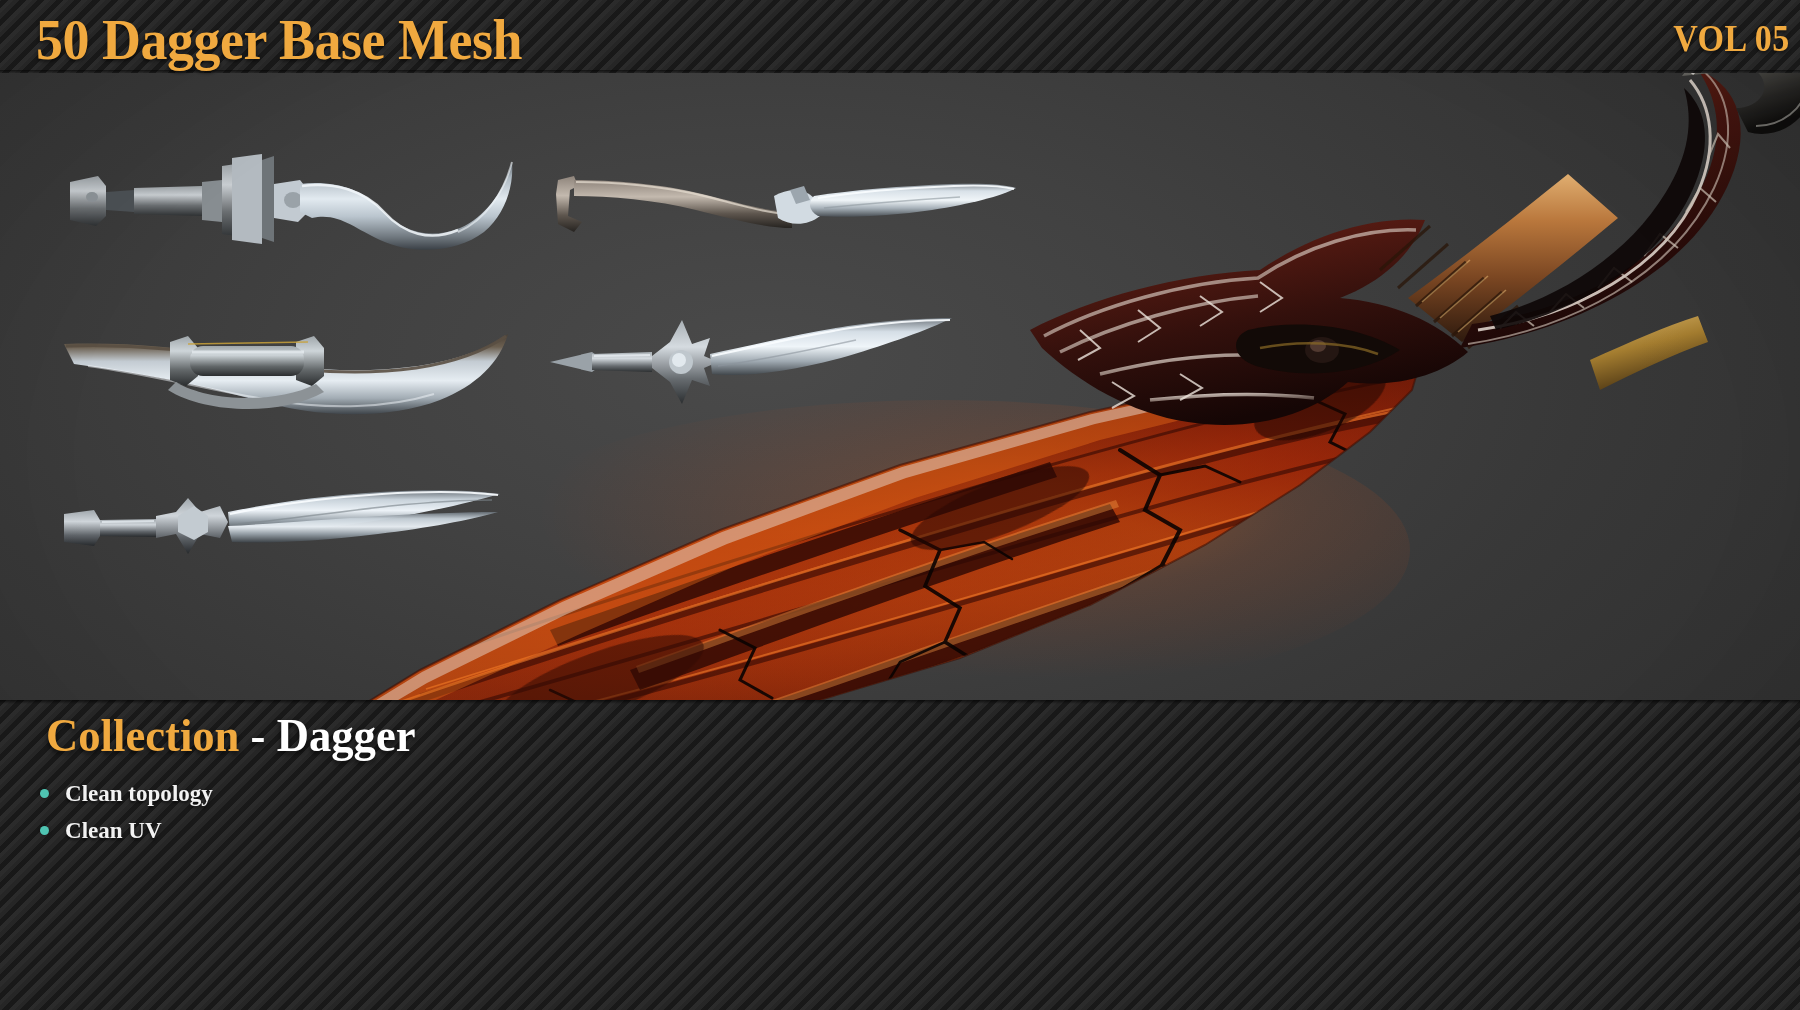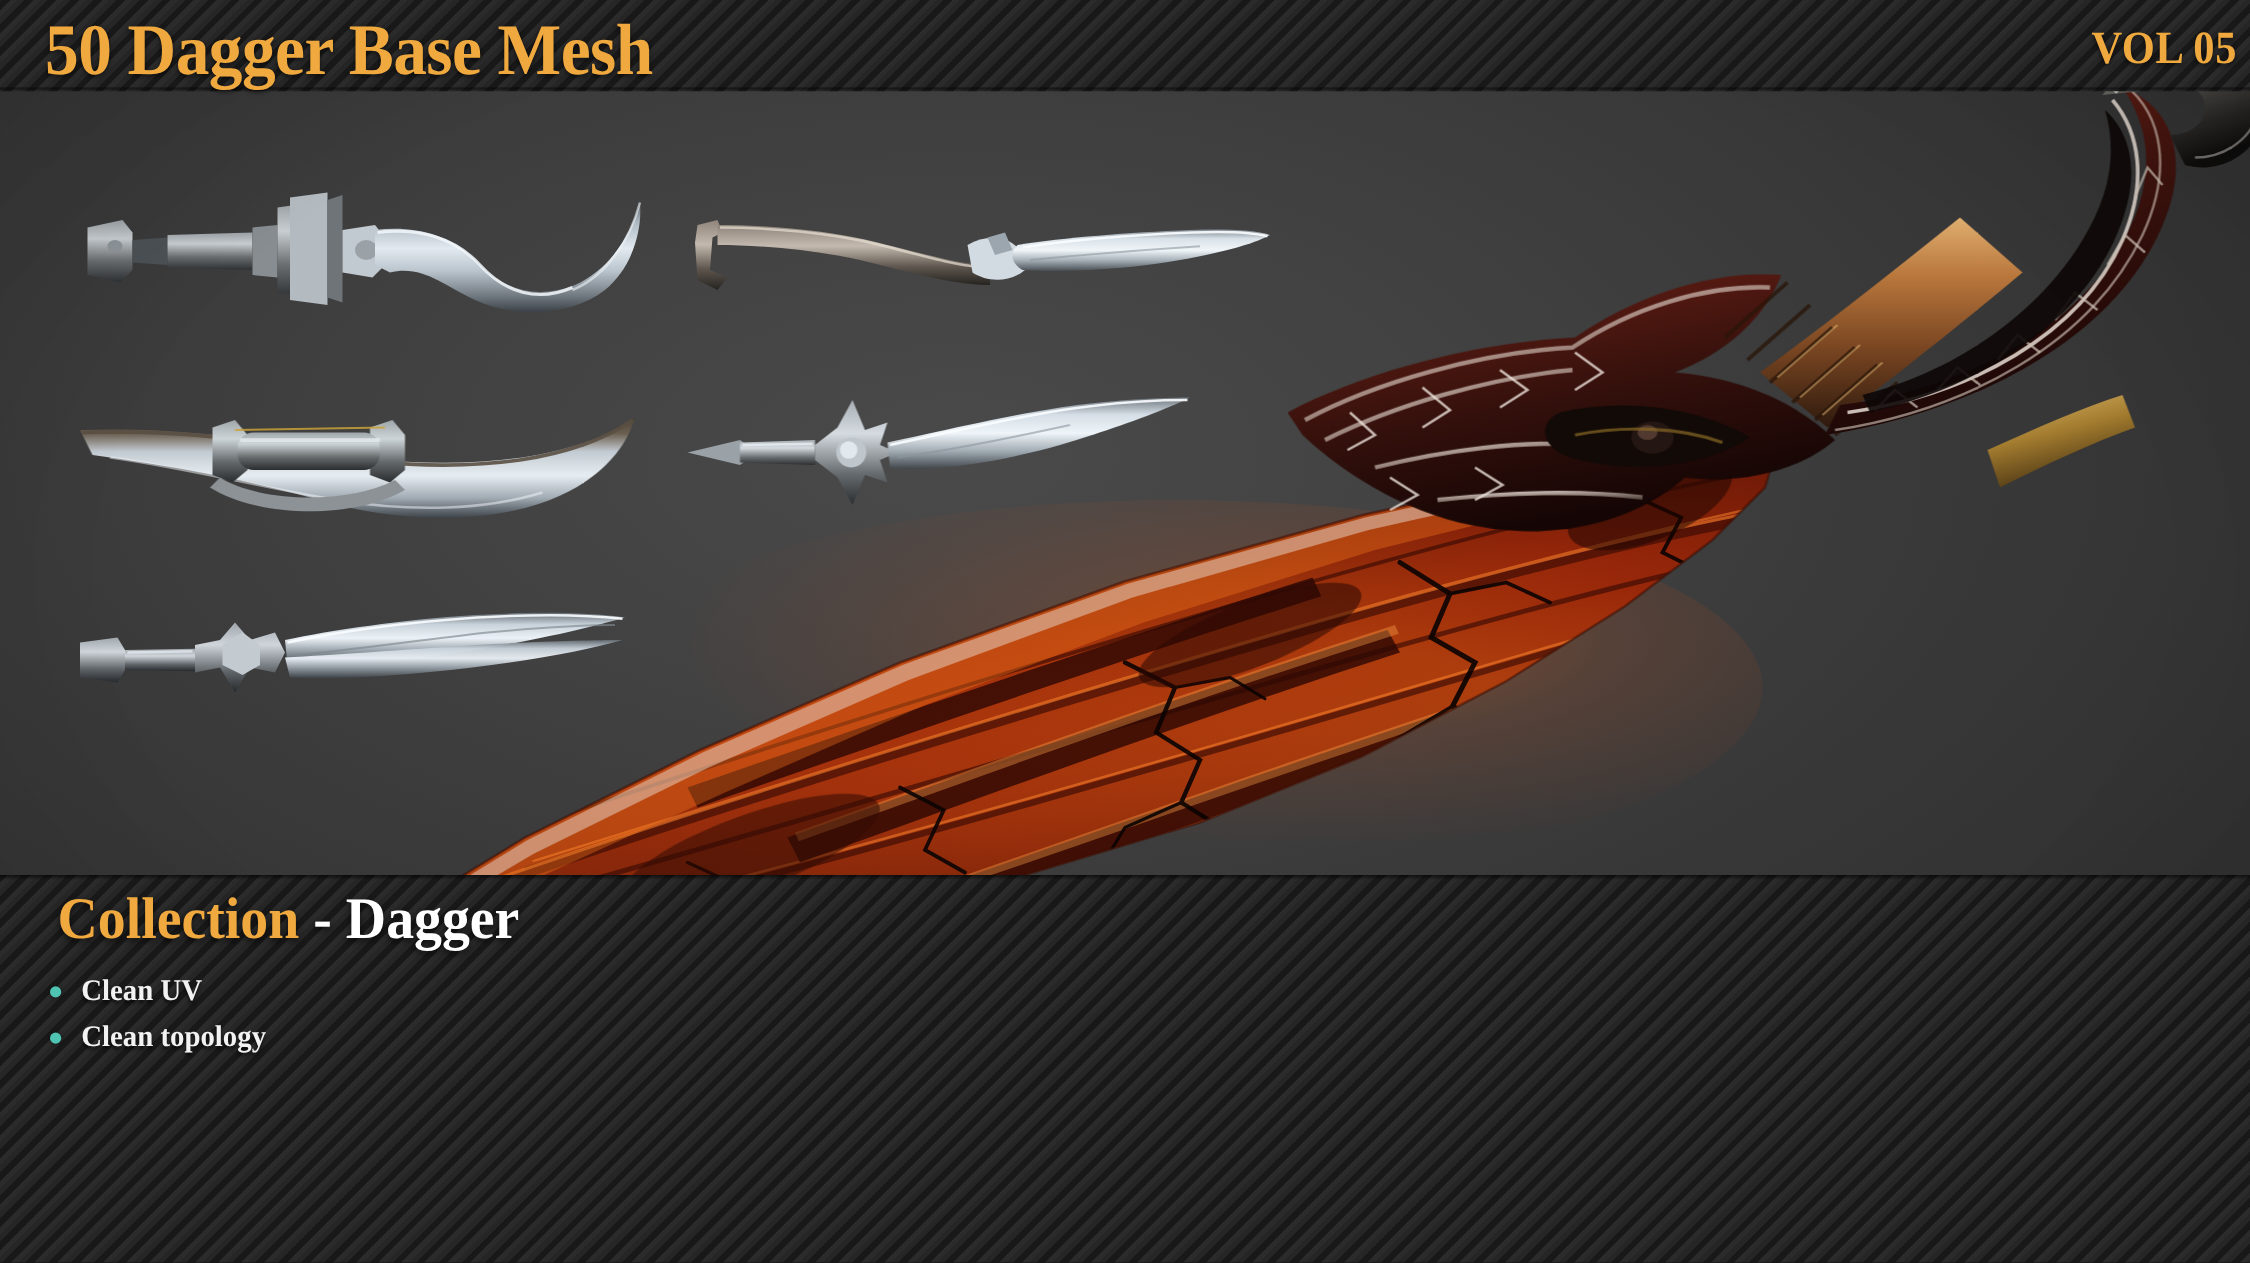--- a/index.html
+++ b/index.html
@@ -527,21 +527,21 @@
 
   <div class="band band-bottom"></div>
 
   <div class="collection">
     <span class="c-main">Collection</span><span class="c-dash"> - </span><span class="c-sub">Dagger</span>
   </div>
 
   <ul class="features">
     <li class="feature">
       <span class="dot"></span>
-      <span class="feature-label">Clean UV</span>
+      <span class="feature-label">Clean topology</span>
     </li>
     <li class="feature">
       <span class="dot"></span>
-      <span class="feature-label">Clean topology</span>
+      <span class="feature-label">Clean UV</span>
     </li>
   </ul>
 
 </div>
 
 </body></html>

